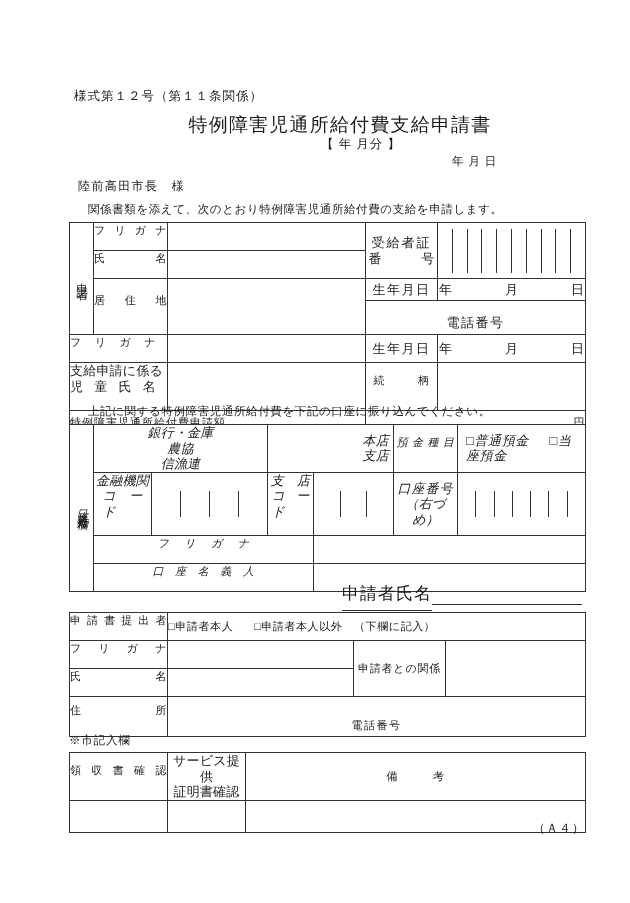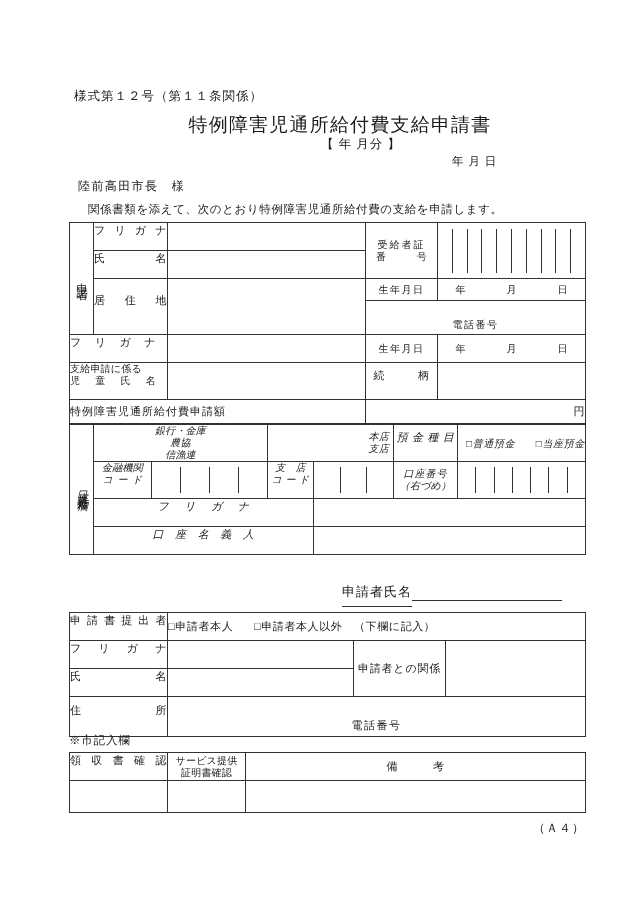--- a/index.html
+++ b/index.html
@@ -16,21 +16,21 @@
     overflow: hidden;
   }
   .page {
     position: absolute;
     left: 12px; top: 0;
     width: 630px;
     height: 903px;
     box-sizing: border-box;
     padding: 0;
   }
-  .t-xs { font-size: 10px; letter-spacing: .2px; line-height: 1.2; }
+  .t-xs { font-size: 13px; letter-spacing: .2px; line-height: 1.2; }
   .center { text-align: center; }
   .right  { text-align: right; }
 
   
   .spread { display: block; text-align: justify; text-align-last: justify; }
   .spread::after { content: ""; display: inline-block; width: 100%; }
 
   
   .vert {
     writing-mode: vertical-rl;
@@ -89,21 +89,21 @@
   #tbl-submitter { left: 57px; top: 612px; width: 516px; }
 
   
   #tbl-city { left: 57px; top: 752px; width: 516px; }
 
   
   #bank-instruction { position: absolute; left: 76px; top: 404px; font-size: 11.5px; letter-spacing: .6px; }
   #note-line   { position: absolute; left: 57px; top: 562px; font-size: 11.5px; letter-spacing: .4px; }
   #consent-p   { position: absolute; left: 57px; top: 583px; width: 516px; font-size: 11.5px; letter-spacing: .4px; line-height: 1.55; text-indent: 12px; }
   #signature-row { position: absolute; left: 330px; top: 582px; width: 243px; }
-  #sig-label   { font-size: 13px; letter-spacing: 1px; border-bottom: 1px solid #333; padding-bottom: 7px; }
+  #sig-label   { font-size: 17px; letter-spacing: 1px; border-bottom: 1px solid #333; padding-bottom: 7px; }
   #sig-line    { display: inline-block; width: 150px; border-bottom: 1px solid #333; height: 13px; vertical-align: bottom; }
   #city-heading { position: absolute; left: 57px; top: 733px; font-size: 11.5px; letter-spacing: .8px; }
   #paper-size  { position: absolute; left: 0; top: 820px; width: 630px; text-align: right; padding-right: 57px; box-sizing: border-box; font-size: 12px; letter-spacing: 1px; }
 
   .checkbox-txt { letter-spacing: .6px; }
 </style>
 </head>
 <body>
 
 <div class="page">
@@ -212,20 +212,21 @@
         <td colspan="3" class="pad">
           <span style="letter-spacing:1px">特例障害児通所給付費申請額</span>
         </td>
         <td colspan="2" class="pad right">
           <span>円</span>
         </td>
       </tr>
     </tbody>
   </table>
 
+  <div id="bank-instruction">上記に関する特例障害児通所給付費を下記の口座に振り込んでください。</div>
 
   <table class="form" id="tbl-bank">
     <colgroup>
       <col style="width:24px">
       <col style="width:58px">
       <col style="width:116px">
       <col style="width:46px">
       <col style="width:80px">
       <col style="width:64px">
       <col style="width:128px">

